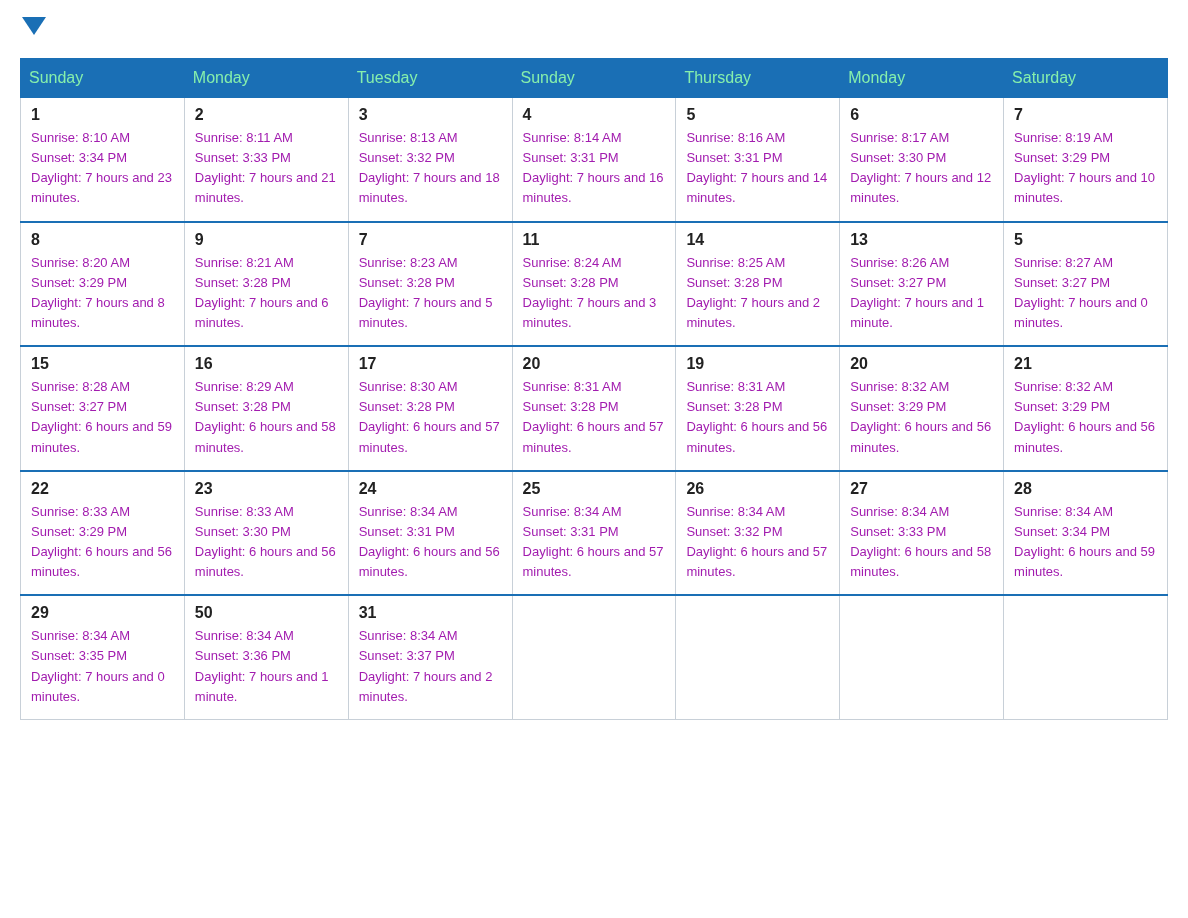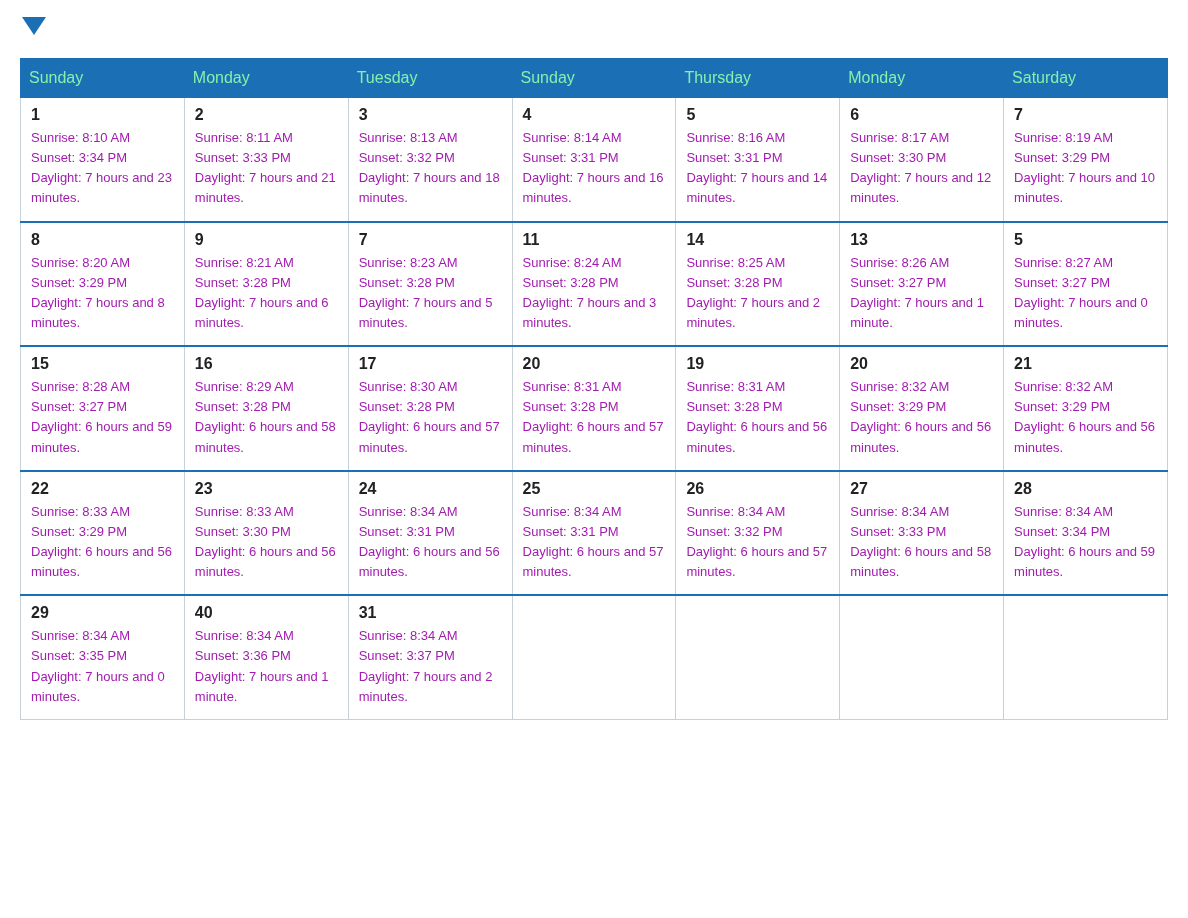--- a/index.html
+++ b/index.html
@@ -255,21 +255,21 @@
         <span class="day-number">28</span>
         <span class="day-info">Sunrise: 8:34 AM<br>Sunset: 3:34 PM<br>Daylight: 6 hours and 59 minutes.</span>
       </td>
       </tr>
       <tr class="row-divider">
         <td>
         <span class="day-number">29</span>
         <span class="day-info">Sunrise: 8:34 AM<br>Sunset: 3:35 PM<br>Daylight: 7 hours and 0 minutes.</span>
       </td>
         <td>
-        <span class="day-number">40</span>
+        <span class="day-number">50</span>
         <span class="day-info">Sunrise: 8:34 AM<br>Sunset: 3:36 PM<br>Daylight: 7 hours and 1 minute.</span>
       </td>
         <td>
         <span class="day-number">31</span>
         <span class="day-info">Sunrise: 8:34 AM<br>Sunset: 3:37 PM<br>Daylight: 7 hours and 2 minutes.</span>
       </td>
         <td class="empty"></td>
         <td class="empty"></td>
         <td class="empty"></td>
         <td class="empty"></td>

